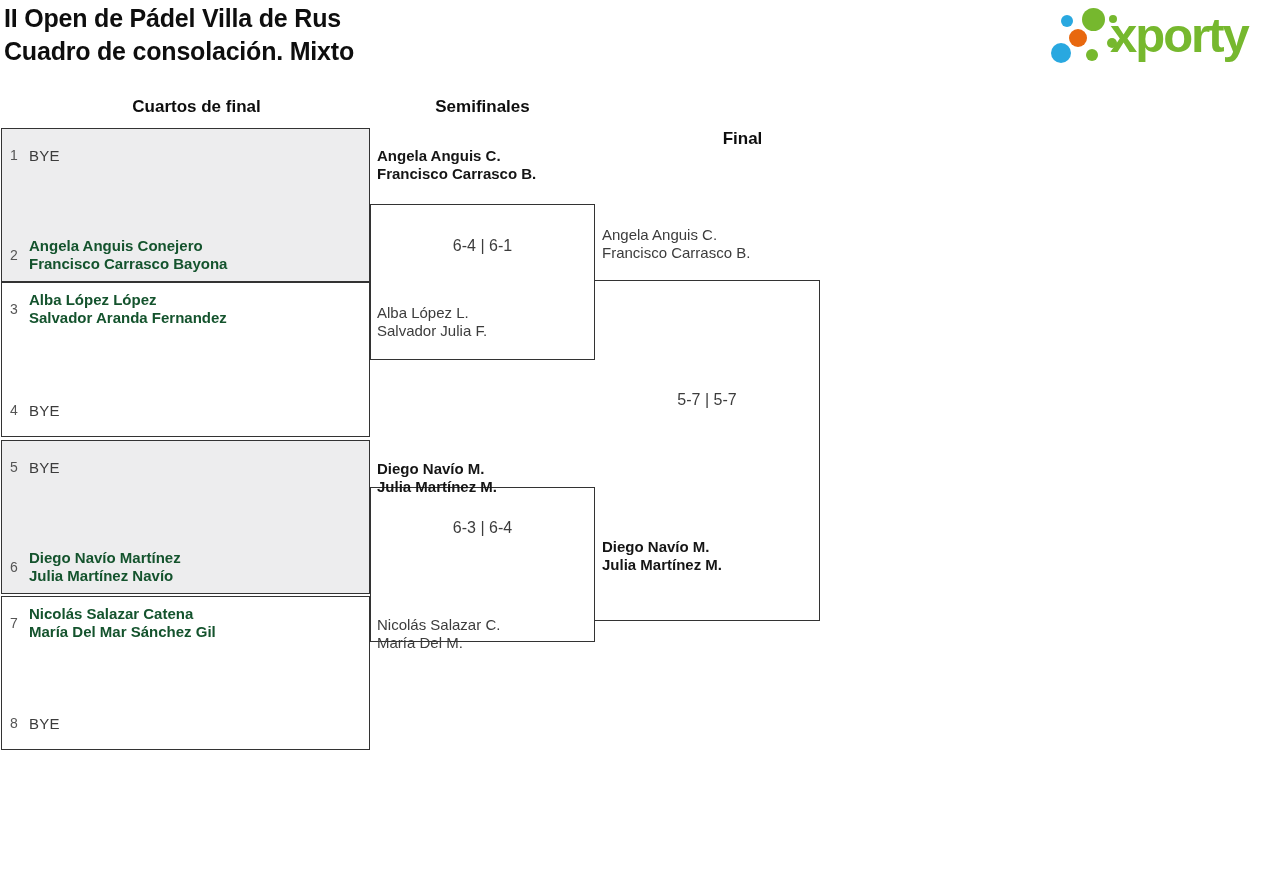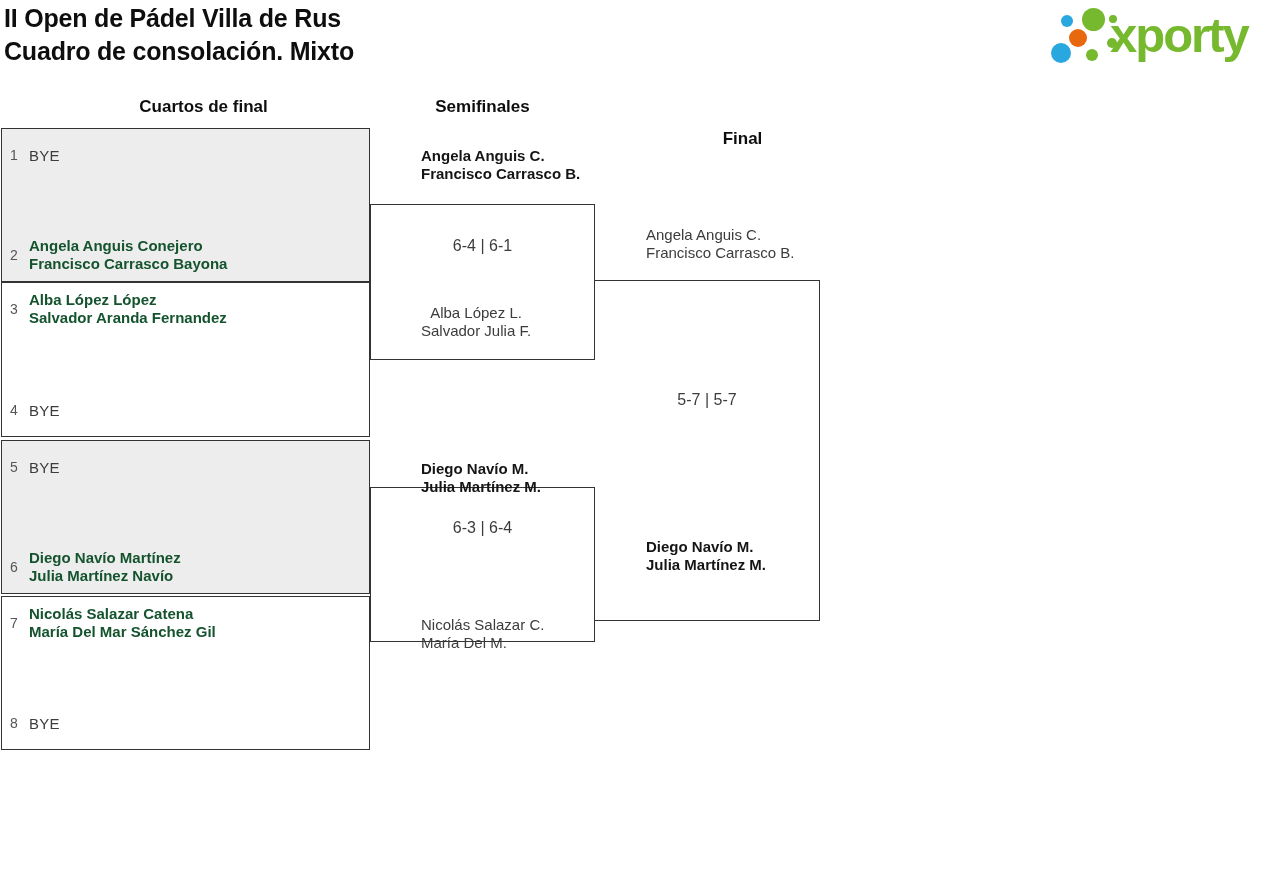--- a/index.html
+++ b/index.html
@@ -10,40 +10,40 @@
   
   .title { position:absolute; left:4px; top:2px; font-size:25px; font-weight:700;
            line-height:33px; color:#0e0e0e; letter-spacing:-0.2px; }
   .logo  { position:absolute; left:1048px; top:4px; width:230px; height:72px; }
   .dot   { position:absolute; border-radius:50%; }
   .logo-text { position:absolute; left:62px; top:7px; font-size:49px; font-weight:800;
                letter-spacing:-2px; line-height:1; color:#76b82e; }
   
   .col-h { position:absolute; top:97px; font-size:17px; font-weight:700; color:#0e0e0e;
            text-align:center; }
-  .col-h.c1 { left:19px;   width:369px; }
+  .col-h.c1 { left:12px;   width:369px; }
   .col-h.c2 { left:370px; width:225px; }
   .col-h.c3 { left:630px; width:225px;margin-top:32px; }
   
   .box { position:absolute; box-sizing:border-box; border:1px solid #333; }
   .qf  { left:1px; width:369px; height:154px; background:#ffffff; }
   .qf.shade { background:#ededee; }
   .sf  { left:370px; width:225px; background:transparent; }
   .final-box { left:595px; width:225px; height:341px; top:280px;
                border-left:none; background:transparent; }
   
   .prow { position:absolute; left:0; right:0; height:52px; display:flex;
           align-items:center; padding:0 8px; box-sizing:border-box; }
   .prow.top { top:0; } .prow.bot { bottom:0; }
   .seed { flex:none; width:19px; font-size:14px; color:#555; }
   .names { font-size:15px; line-height:18px; color:#3c3c3c; }
   .names.winner { font-weight:700; color:#14532d; }
   .bye { font-size:15px; color:#3c3c3c; letter-spacing:0.3px; }
   
-  .adv { position:absolute; font-size:15px; line-height:18px; color:#3c3c3c;margin-left:44px; }
+  .adv { position:absolute; font-size:15px; line-height:18px; color:#3c3c3c; }
   .adv.winner { font-weight:700; color:#151515; }
   .score { position:absolute; left:0; right:0; text-align:center; font-size:16px;
            color:#3c3c3c; }
 </style>
 </head>
 <body>
 
 <div class="stage">
 
   <div class="title">
@@ -130,21 +130,21 @@
   </div>
 
   <div class="box final-box">
     <div class="score" style="top:110px;">5-7 | 5-7</div>
   </div>
 
   <div class="adv winner" style="left:377px; top:147px;">
     <div>Angela Anguis C.</div>
     <div>Francisco Carrasco B.</div>
   </div>
-  <div class="adv" style="left:377px; top:304px;text-align:center;">
+  <div class="adv" style="left:377px; top:304px;">
     <div>Alba López L.</div>
     <div>Salvador Julia F.</div>
   </div>
 
   <div class="adv winner" style="left:377px; top:460px;">
     <div>Diego Navío M.</div>
     <div>Julia Martínez M.</div>
   </div>
   <div class="adv" style="left:377px; top:616px;">
     <div>Nicolás Salazar C.</div>

